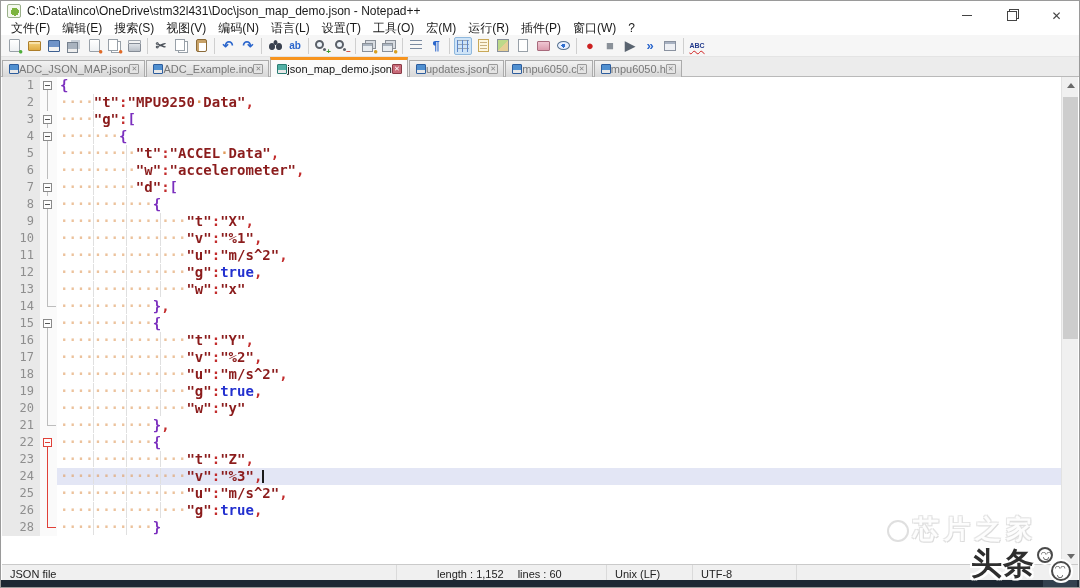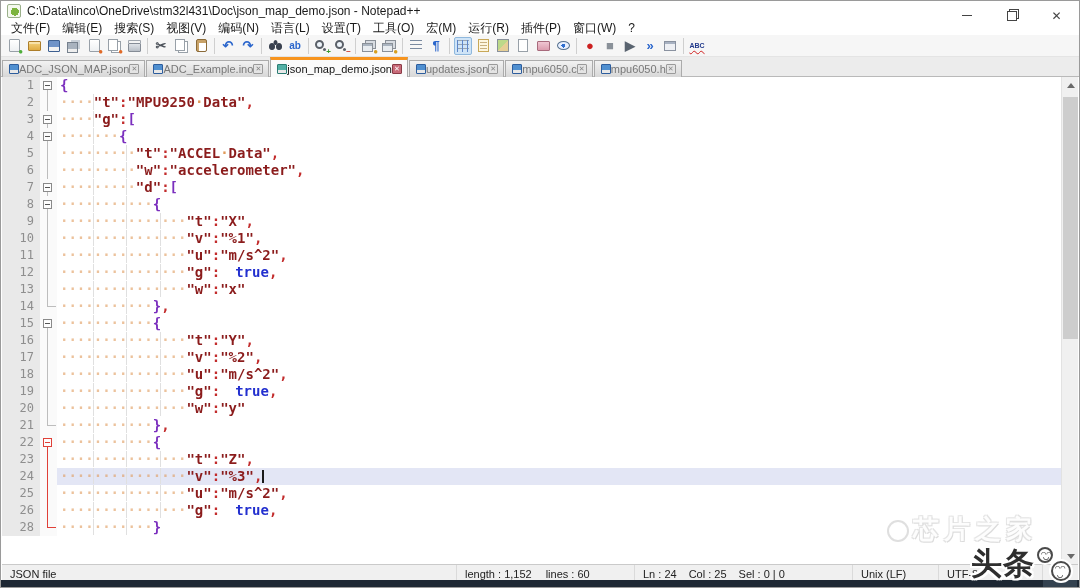--- a/index.html
+++ b/index.html
@@ -73,38 +73,38 @@
   .fm { width:17px; background:#fafafa; position:relative; flex:none; }
   .code { flex:1; padding-left:3px; position:relative; }
   .row.cur .code { background:#e3e6f5; }
   .fbox { position:absolute; left:3px; top:4px; width:9px; height:9px; border:1px solid #8a8a8a; background:#fdfdfd; z-index:2; }
   .fbox::after { content:""; position:absolute; left:1px; top:3px; width:5px; height:1px; background:#555; }
   .fbox.red { border-color:#e04038; } .fbox.red::after { background:#e04038; }
   .fv { position:absolute; left:7px; top:0; bottom:0; width:1px; background:#bdbdbd; }
   .fv.below { top:13px; } .fv.half { bottom:8px; }
   .fh { position:absolute; left:7px; top:8px; width:9px; height:1px; background:#bdbdbd; }
   .fv.red,.fh.red { background:#e04038; }
-  .tk-s { color:#8b1c1c; } .tk-o { color:#c22b2b; } .tk-b { color:#7b2fbe; } .tk-k { color:#2330cf;margin-left:15px; }
+  .tk-s { color:#8b1c1c; } .tk-o { color:#c22b2b; } .tk-b { color:#7b2fbe; } .tk-k { color:#2330cf; }
   .tk-w { color:rgba(224,154,90,.75); }
   .ws { color:rgba(224,154,90,.65); background-image:repeating-linear-gradient(to right, transparent 0 calc(4*var(--ch) - 1px), #e0e0e0 calc(4*var(--ch) - 1px) calc(4*var(--ch))); }
   .caret { display:inline-block; width:2px; height:13px; background:#1a1a1a; vertical-align:-2px; }
 
   
   .vscroll { position:absolute; right:0; top:0; width:17px; bottom:0; background:#f0f0f0; border-left:1px solid #e2e2e2; }
   .sb-btn { position:absolute; left:0; width:17px; height:16px; display:flex; align-items:center; justify-content:center; }
   .sb-up { top:0; } .sb-down { bottom:0; }
   .arr { width:0; height:0; border-left:4px solid transparent; border-right:4px solid transparent; }
   .sb-up .arr { border-bottom:5px solid #6a6a6a; } .sb-down .arr { border-top:5px solid #6a6a6a; }
   .sb-thumb { position:absolute; left:1px; width:15px; top:20px; height:242px; background:#cdcdcd; }
 
   
   .statusbar { position:absolute; left:1px; right:1px; top:563px; height:18px; background:#f0f0f0; border-top:1px solid #cacaca;
                display:flex; align-items:center; font-size:11px; color:#222; }
   .sb-cell { padding:0 8px; height:100%; display:flex; align-items:center; border-right:1px solid #dadada; white-space:pre; }
-  .sb-doc { width:455px; } .sb-len { width:178px; gap:14px; } .sb-pos { width:218px; gap:12px; }
+  .sb-doc { width:395px; } .sb-len { width:178px; gap:14px;margin-left:32px; } .sb-pos { width:218px; gap:12px; }
   .sb-eol { width:86px; } .sb-enc { width:104px; } .sb-ins { flex:1; justify-content:flex-end; border-right:none; }
 
   
   .taskbar { position:absolute; left:0; right:0; bottom:0; height:7px; background:#1d2733; }
   .taskbar .tb-seg { position:absolute; right:2px; top:0; width:34px; height:7px; background:#33414f; }
 
   
   .wm-ghost { position:absolute; right:42px; bottom:40px; z-index:40; font-size:26px; font-weight:bold; letter-spacing:5px;
               color:rgba(255,255,255,.92); text-shadow:1px 1px 0 #dcdcdc, -1px -1px 0 #e6e6e6, 1px -1px 0 #e2e2e2, -1px 1px 0 #e2e2e2; }
   .wm-ghost-logo { display:inline-block; width:22px; height:22px; border:2px solid rgba(220,220,220,.9); border-radius:50%;
@@ -316,25 +316,20 @@
       </div>
   </div>
 </div>
 
 <div class="statusbar">
   <div class="sb-cell sb-doc">JSON file</div>
   <div class="sb-cell sb-len">
     <span>length : 1,152</span>
     <span>lines : 60</span>
   </div>
-  <div class="sb-cell sb-pos">
-    <span>Ln : 24</span>
-    <span>Col : 25</span>
-    <span>Sel : 0 | 0</span>
-  </div>
   <div class="sb-cell sb-eol">Unix (LF)</div>
   <div class="sb-cell sb-enc">UTF-8</div>
   <div class="sb-cell sb-ins">INS</div>
 </div>
 
 <div class="taskbar">
     <div class="tb-seg"></div>
   </div>
 
 <div class="wm-ghost"><span class="wm-ghost-logo"></span><span>芯片之家</span></div>

